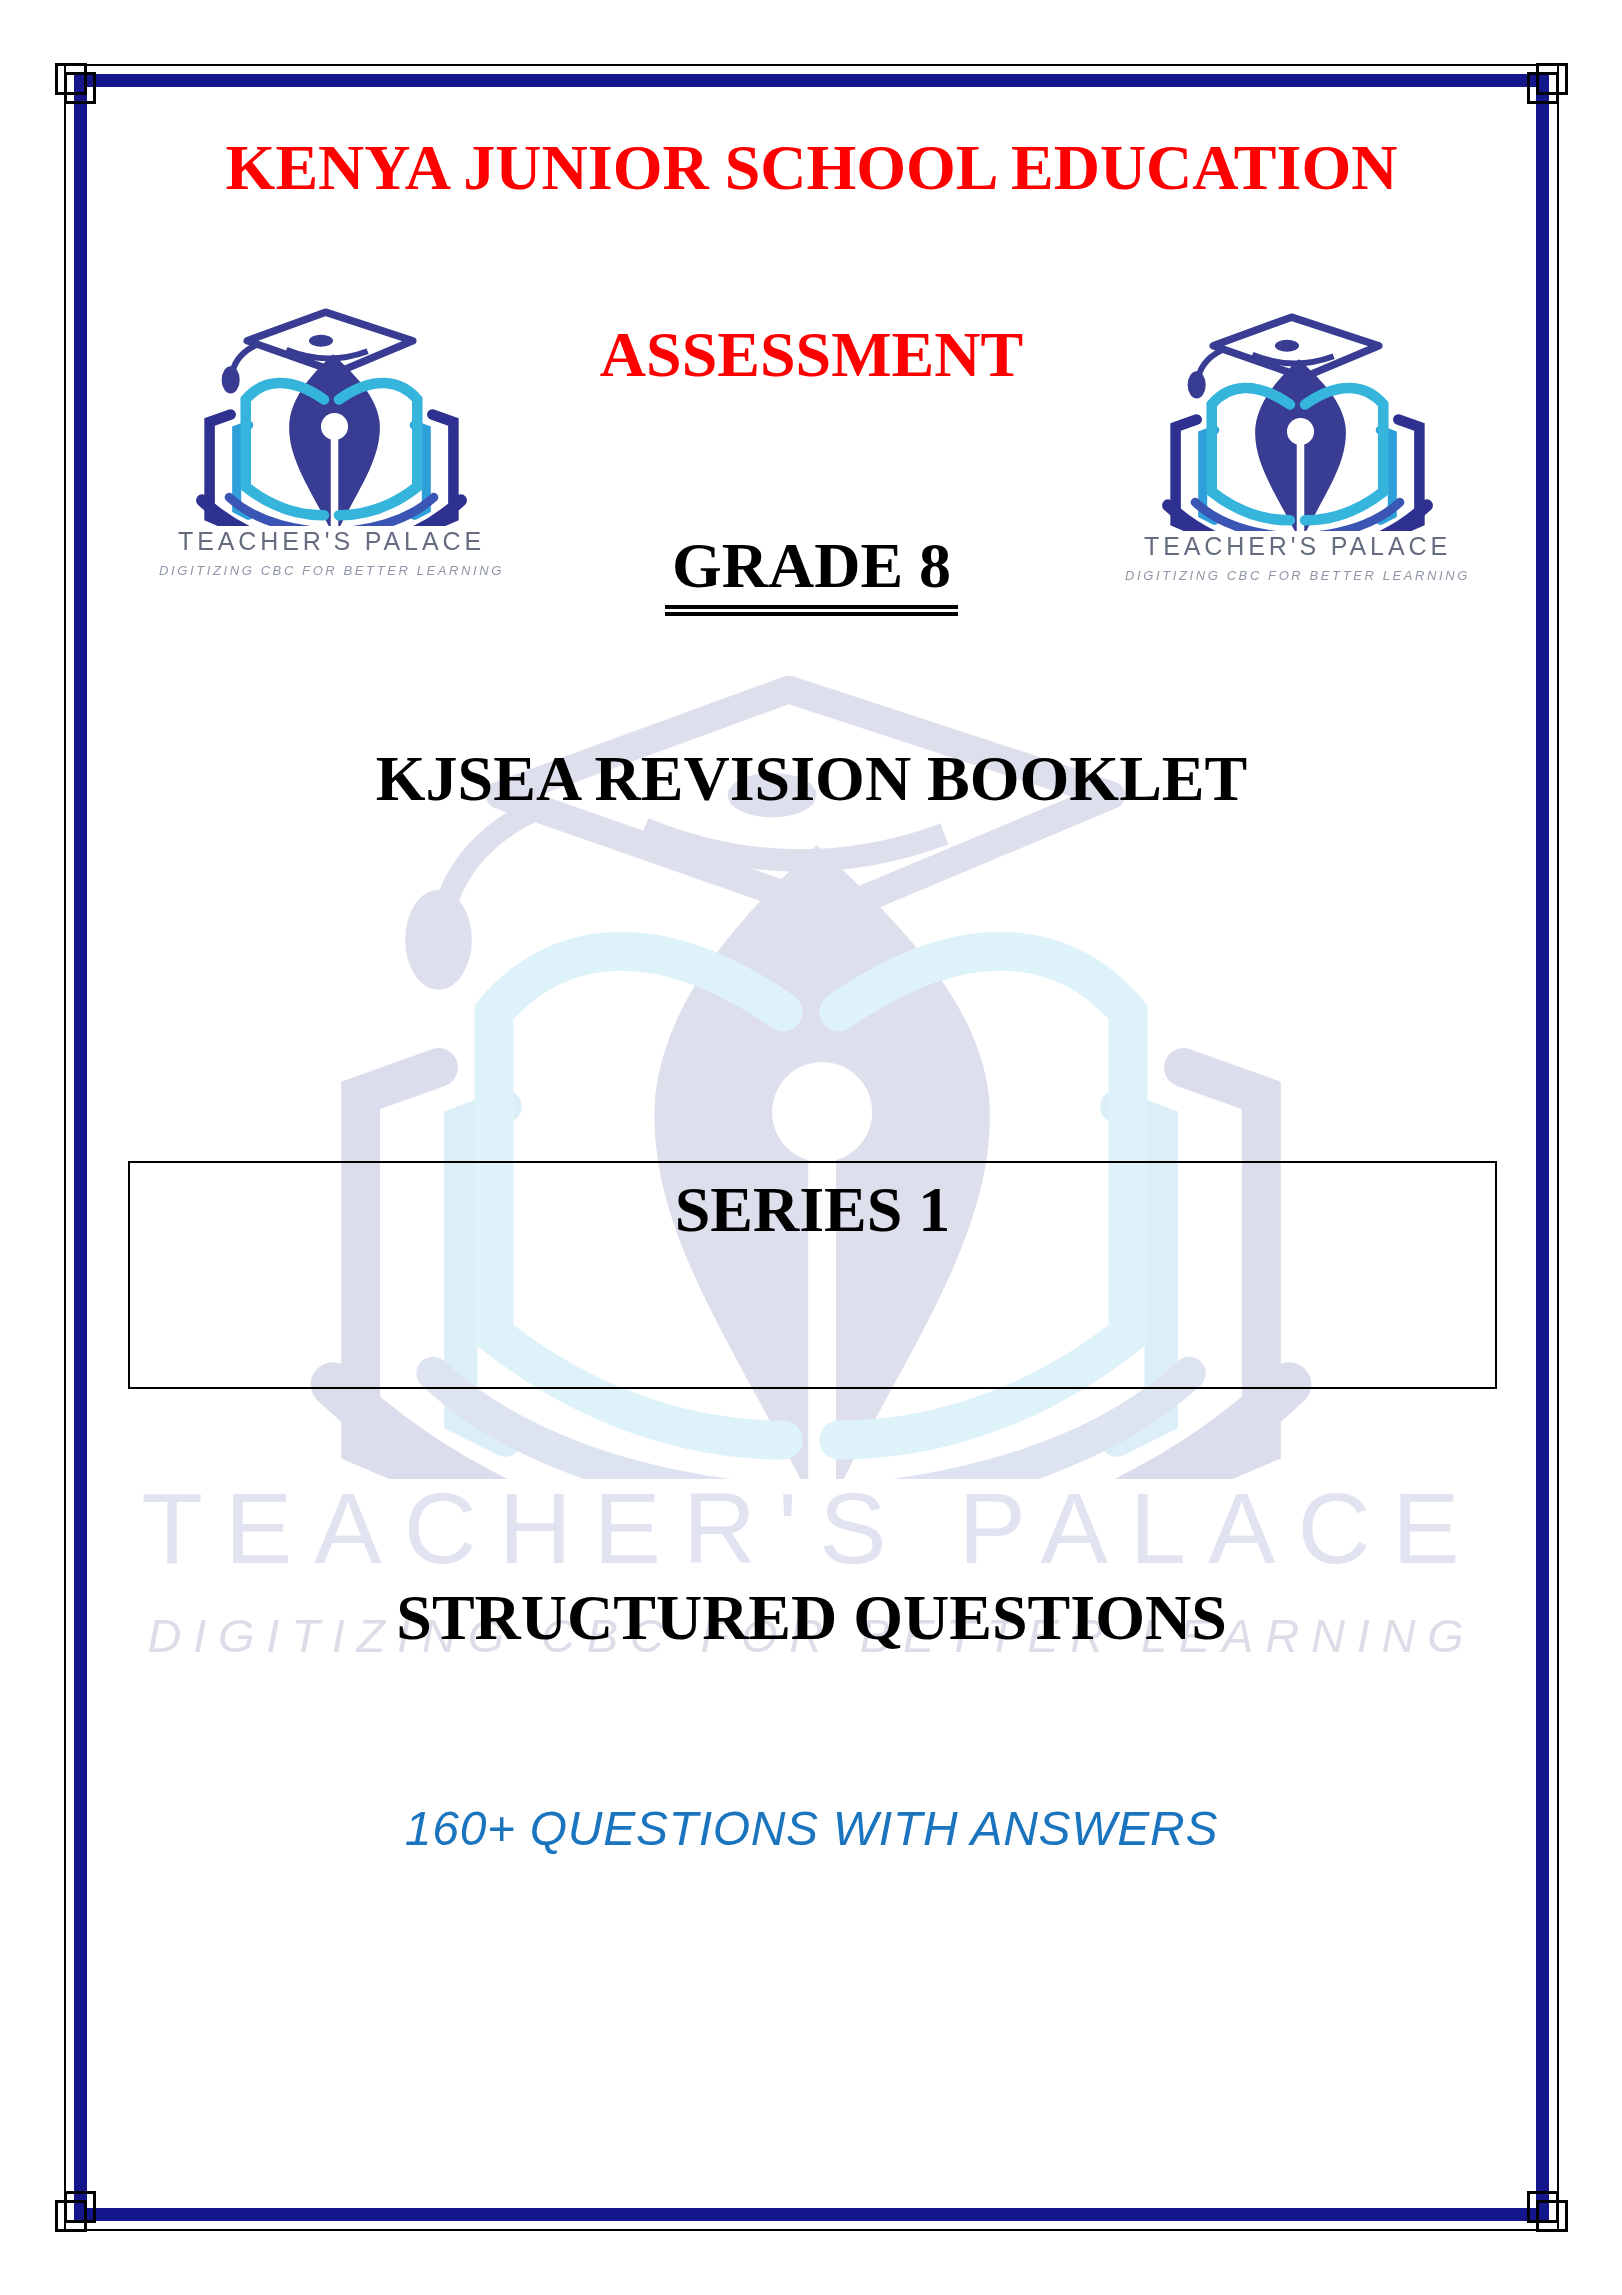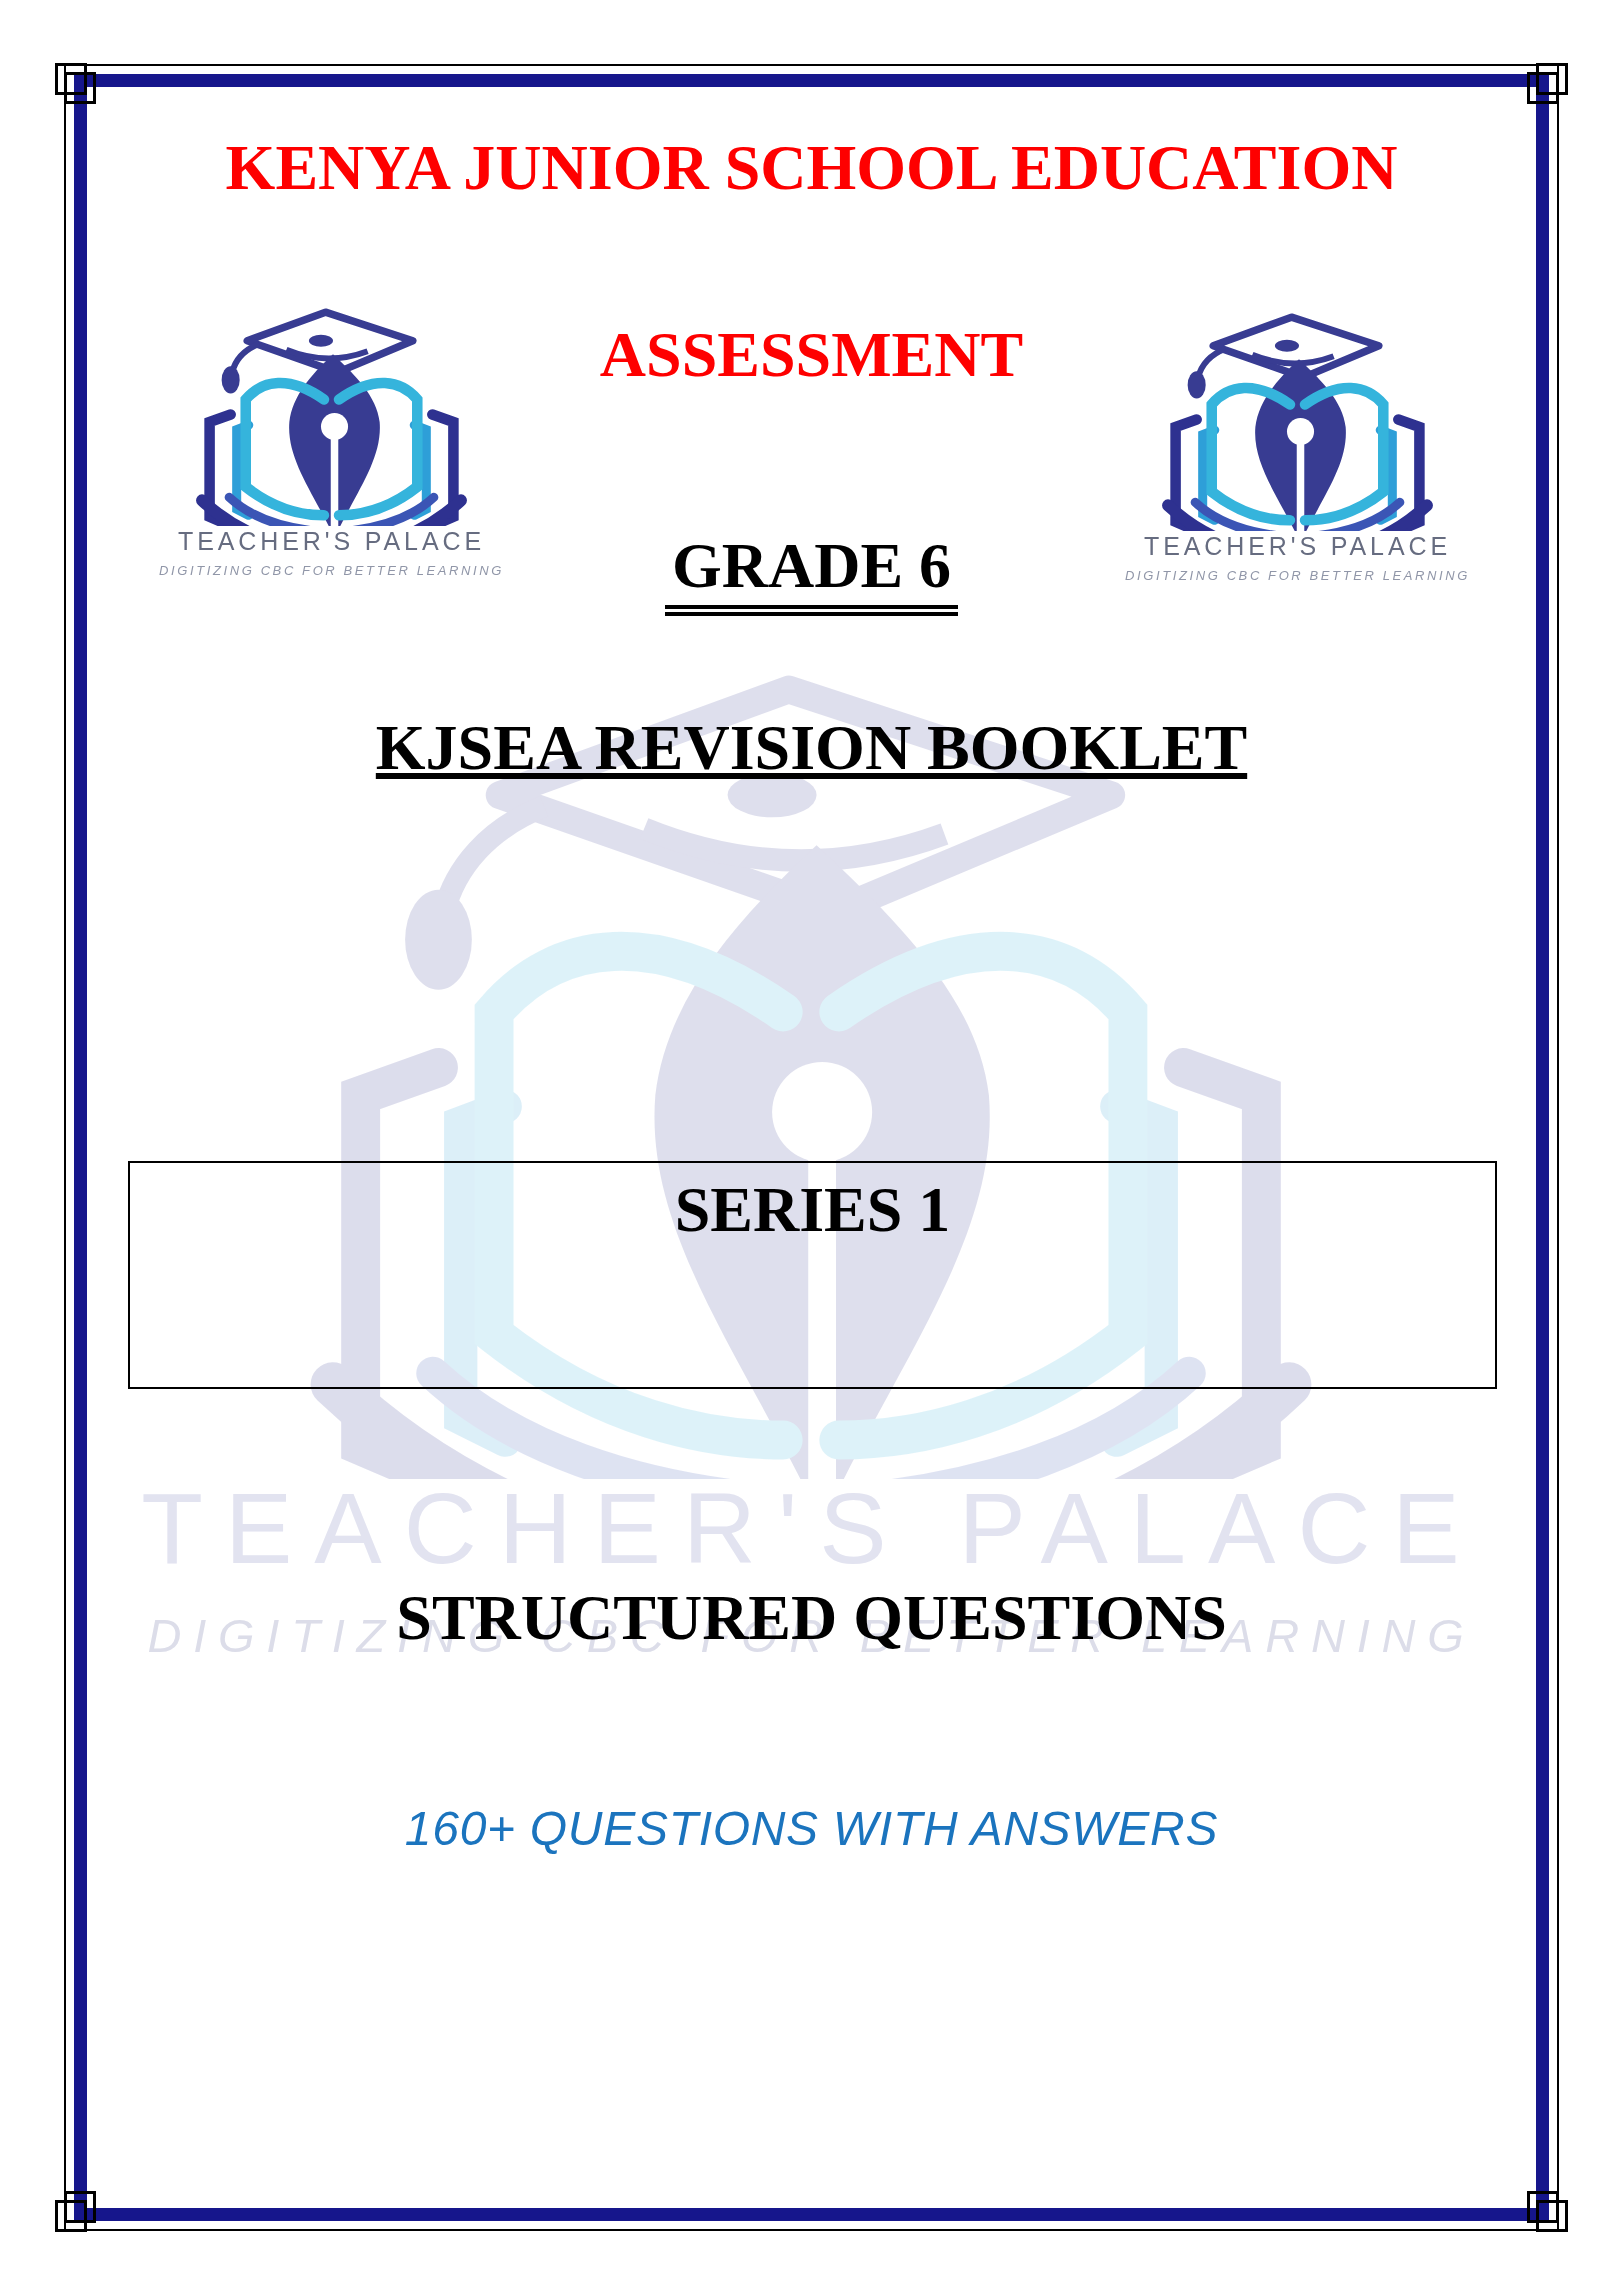--- a/index.html
+++ b/index.html
@@ -35,21 +35,21 @@
   .corner.br{right:55px;bottom:63px;transform:scale(-1,-1);}
   
   .heading{position:absolute;left:0;right:0;text-align:center;font-weight:bold;
     line-height:1;white-space:nowrap;z-index:2;}
   .h-red{color:var(--title-red);font-size:64px;}
   .h-black{color:var(--heading-black);font-size:64px;}
   .doc-title{top:136px;}
   .doc-title2{top:323px;}
   .grade{top:534px;}
   .grade .u{display:inline-block;border-bottom:11.8px double #000;padding:0 6.5px 6.5px 6.5px;}
-  .booklet{top:716px;text-decoration:underline;}
+  .booklet{top:747px;}
   .subject{top:967px;}
   .section{top:1586px;}
   .answers{
     position:absolute;left:0;right:0;top:1801px;text-align:center;z-index:2;
     font-family:"Liberation Sans","DejaVu Sans",sans-serif;
     font-size:48px;font-weight:normal;font-style:italic;letter-spacing:0.7px;
     color:var(--answers-blue);white-space:nowrap;
   }
   
   .series-box{
@@ -145,21 +145,21 @@
   <div class="border-outer"></div>
   <div class="border-navy"></div>
   <div class="corner tl"></div>
   <div class="corner tr"></div>
   <div class="corner bl"></div>
   <div class="corner br"></div>
 
   <div class="heading h-red doc-title">KENYA JUNIOR SCHOOL EDUCATION</div>
   <div class="heading h-red doc-title2">ASSESSMENT</div>
   <div class="heading h-black grade">
-    <span class="u">GRADE 6</span>
+    <span class="u">GRADE 8</span>
   </div>
   <div class="heading h-black booklet">KJSEA REVISION BOOKLET</div>
 
   <div class="series-box">
     <div class="series-label">SERIES 1</div>
   </div>
 
   <div class="heading h-black section">STRUCTURED QUESTIONS</div>
   <div class="answers">160+ QUESTIONS WITH ANSWERS</div>
 

